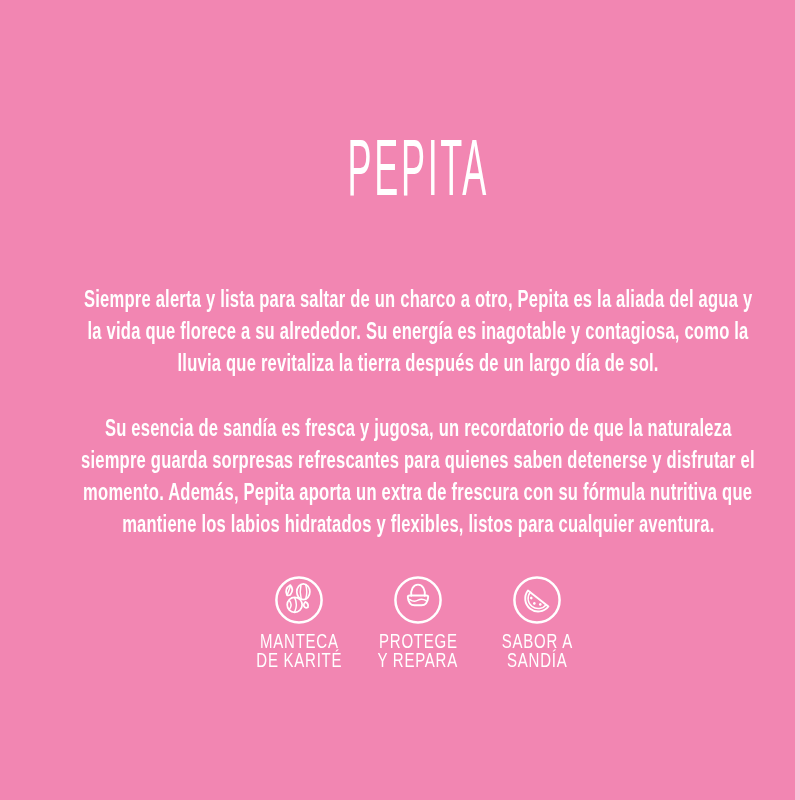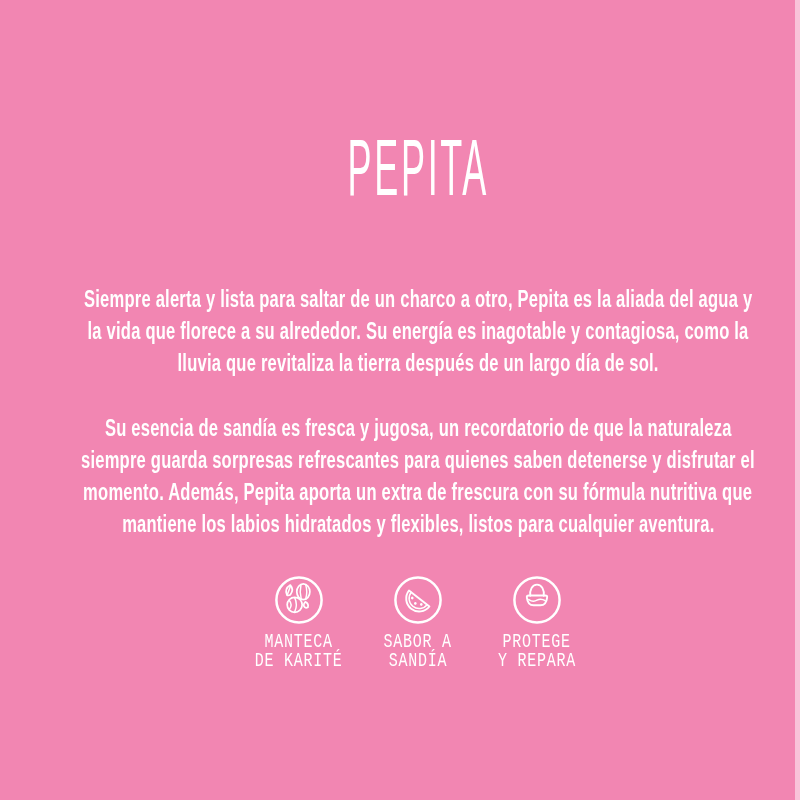--- a/index.html
+++ b/index.html
@@ -81,21 +81,20 @@
     left: 0;
     width: 100%;
     display: flex;
     justify-content: center;
   }
   .feature {
     width: 119px;
     display: flex;
     flex-direction: column;
     align-items: center;
-    font-family: Liberation Mono, monospace;
   }
   .badge {
     width: 50px;
     height: 50px;
     display: block;
   }
   .feature-label {
     margin-top: 7px;
     display: flex;
     flex-direction: column;
@@ -165,20 +164,36 @@
 
         <circle class="stroke" cx="21.5" cy="31" r="7.8" stroke-width="1.8"></circle>
         <path class="stroke" stroke-width="1.5" d="M21.5,23.5 Q25,31 21.5,38.4"></path>
         <path class="stroke" stroke-width="1.5" d="M16,26.5 Q19.5,31 16.2,35.5"></path>
 
         <path class="stroke" stroke-width="1.8" d="M32.5,28 Q36.3,29.5 35.3,33.5 Q32.5,35.2 31,32 Q30.8,29.3 32.5,28 Z"></path>
       </svg>
       <div class="feature-label">
         <div class="squish">MANTECA</div>
         <div class="squish">DE KARITÉ</div>
+      </div>
+    </div>
+
+    <div class="feature">
+      <svg class="badge" viewBox="0 0 52 52">
+        <circle class="stroke" cx="26" cy="26" r="23.5" stroke-width="2.6"></circle>
+
+        <path class="stroke" stroke-width="2" d="M19,21.5 C18.3,16 20.8,10 26,10 C31.2,10 33.7,16 33,21.5"></path>
+
+        <path class="stroke" stroke-width="2" d="M15.5,23.5 Q15,21.3 17.5,21.3 L34.5,21.3 Q37,21.3 36.5,23.5 C36,28.5 33.5,31.5 29.5,31.5 L22.5,31.5 C18.5,31.5 16,28.5 15.5,23.5 Z"></path>
+
+        <path class="stroke" stroke-width="1.6" d="M17.5,25.5 C20.5,27.6 23.5,27.6 26,26.2 C28.5,24.8 31.5,24.8 34.5,26.6"></path>
+      </svg>
+      <div class="feature-label">
+        <div class="squish">PROTEGE</div>
+        <div class="squish">Y REPARA</div>
       </div>
     </div>
 
     <div class="feature">
       <svg class="badge" viewBox="0 0 52 52">
         <circle class="stroke" cx="26" cy="26" r="23.5" stroke-width="2.6"></circle>
         <g transform="rotate(38 26 26)">
 
           <path class="stroke" stroke-width="2" d="M12.5,24 A13.5,13.5 0 0 0 39.5,24 Z"></path>
 
@@ -188,32 +203,16 @@
           <circle class="fill" cx="26" cy="30.5" r="1.4"></circle>
           <circle class="fill" cx="31.5" cy="27.5" r="1.4"></circle>
         </g>
       </svg>
       <div class="feature-label">
         <div class="squish">SABOR A</div>
         <div class="squish">SANDÍA</div>
       </div>
     </div>
 
-    <div class="feature">
-      <svg class="badge" viewBox="0 0 52 52">
-        <circle class="stroke" cx="26" cy="26" r="23.5" stroke-width="2.6"></circle>
-
-        <path class="stroke" stroke-width="2" d="M19,21.5 C18.3,16 20.8,10 26,10 C31.2,10 33.7,16 33,21.5"></path>
-
-        <path class="stroke" stroke-width="2" d="M15.5,23.5 Q15,21.3 17.5,21.3 L34.5,21.3 Q37,21.3 36.5,23.5 C36,28.5 33.5,31.5 29.5,31.5 L22.5,31.5 C18.5,31.5 16,28.5 15.5,23.5 Z"></path>
-
-        <path class="stroke" stroke-width="1.6" d="M17.5,25.5 C20.5,27.6 23.5,27.6 26,26.2 C28.5,24.8 31.5,24.8 34.5,26.6"></path>
-      </svg>
-      <div class="feature-label">
-        <div class="squish">PROTEGE</div>
-        <div class="squish">Y REPARA</div>
-      </div>
-    </div>
-
   </div>
 </div>
 
 <div class="edge-strip"></div>
 
 </body></html>

